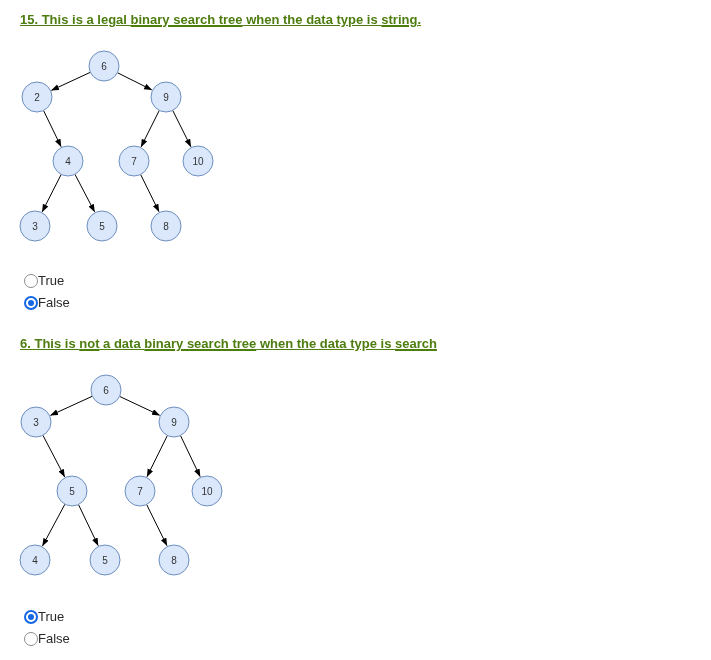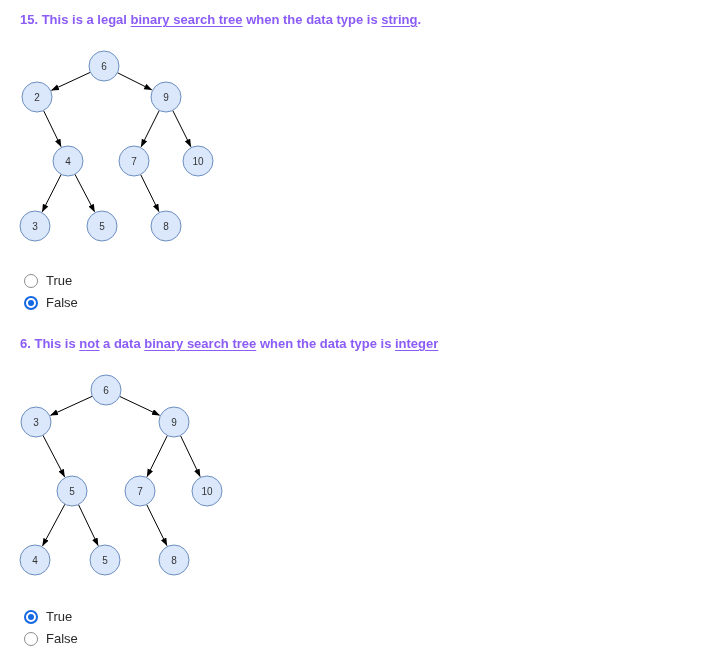--- a/index.html
+++ b/index.html
@@ -10,37 +10,37 @@
     font-family: "Liberation Sans", sans-serif;
     position: relative;
     overflow: hidden;
     color: #1a1a1a;
   }
   .q-title {
     position: absolute;
     left: 20px;
     font-size: 13px;
     font-weight: bold;
-    color: #8b5cf6;
+    color: #4d7c0f;
     white-space: nowrap;
     line-height: 15px;
     margin: 0;
+    text-decoration: underline;
   }
   #q15-title { top: 12px; }
   #q16-title { top: 336px; }
   .q-title .u { text-decoration: underline; text-underline-offset: 2px; }
   .tree-svg { position: absolute; }
   #tree-q15 { left: 18px; top: 45px; }
   #tree-q16 { left: 18px; top: 372px; }
   .opt {
     position: absolute;
     left: 24px;
     display: flex;
     align-items: center;
-    gap: 8px;
     height: 16px;
     cursor: default;
     justify-content: space-between;
   }
   #q15-opt-true  { top: 273px; }
   #q15-opt-false { top: 295px; }
   #q16-opt-true  { top: 609px; }
   #q16-opt-false { top: 631px; }
   .radio {
     width: 14px; height: 14px;
@@ -126,21 +126,21 @@
     <span class="opt-label">True</span>
   </label>
 
   <label class="opt" id="q15-opt-false">
     <span class="radio checked" style="border-color: rgb(21, 103, 226);">
         <span class="dot" style="background: rgb(21, 103, 226);"></span>
       </span>
     <span class="opt-label">False</span>
   </label>
 
-  <p class="q-title" id="q16-title"><span>6. This is </span><span class="u">not</span><span> a data </span><span class="u">binary search tree</span><span> when the data type is </span><span class="u">integer</span></p>
+  <p class="q-title" id="q16-title"><span>6. This is </span><span class="u">not</span><span> a data </span><span class="u">binary search tree</span><span> when the data type is </span><span class="u">search</span></p>
 
   <svg class="tree-svg" id="tree-q16" width="210" height="210">
       <defs>
         <marker id="arrow-1" markerWidth="9" markerHeight="7" refX="7.5" refY="3" orient="auto" markerUnits="userSpaceOnUse">
           <path d="M0,0 L8,3 L0,6 Z" fill="#000000"></path>
         </marker>
       </defs>
       <line x1="74.357882866213" y1="24.236396404016915" x2="32.55159160937281" y2="43.34784383571529" stroke="#000000" stroke-width="1" marker-end="url(#arrow-1)"></line>
       <line x1="101.57228053301492" y1="24.386955544948194" x2="141.52290076478408" y2="43.187247418721924" stroke="#000000" stroke-width="1" marker-end="url(#arrow-1)"></line>
       <line x1="24.938490100425298" y1="63.29877269248182" x2="46.59894389287968" y2="104.81464246135272" stroke="#000000" stroke-width="1" marker-end="url(#arrow-1)"></line>

